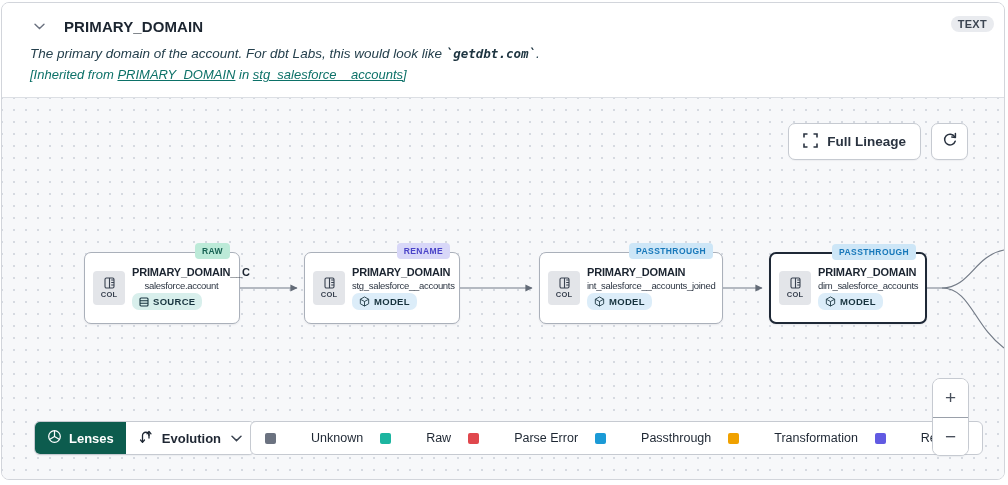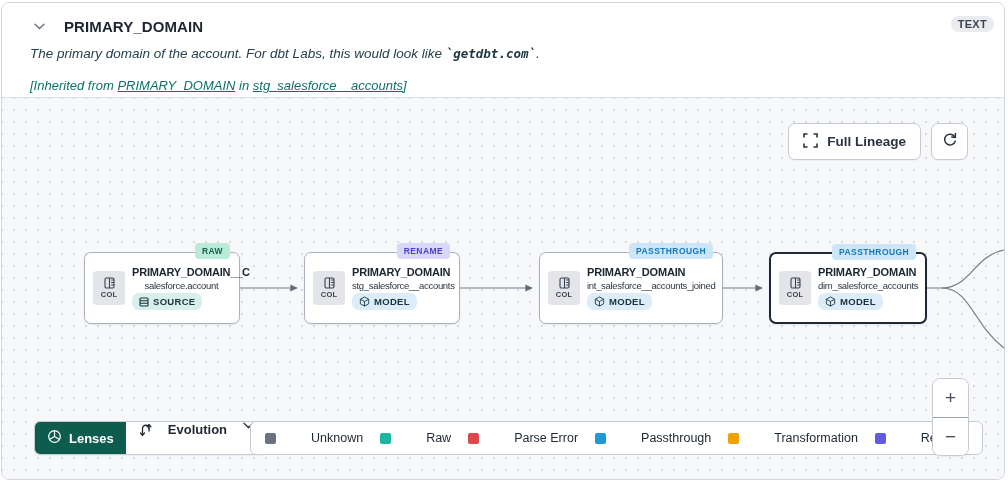--- a/index.html
+++ b/index.html
@@ -12,21 +12,21 @@
   .header { position:relative; height:94px; background:#fff; padding:12px 14px 0 28px; }
   .title-row { display:flex; align-items:center; gap:16px; height:22px; }
   .chev-btn { width:18px; height:18px; display:flex; align-items:center; justify-content:center; cursor:pointer; background:none; border:none; }
   .page-title { font-size:15px; font-weight:700; color:#1c2530; letter-spacing:.1px; }
   .type-badge {
     position:absolute; top:13px; right:10px; background:#e9ebef; color:#3c4552;
     font-size:11px; font-weight:700; padding:2px 7px; border-radius:8px; letter-spacing:.3px;
   }
   .desc { margin-top:9px; font-size:13.5px; font-style:italic; color:#25404d; }
   .desc code { font-family:"DejaVu Sans Mono", monospace; font-weight:700; font-style:italic; font-size:12.5px; color:#1d3440;margin-top:12px; }
-  .inherited { margin-top:17px; font-size:13px; font-style:italic; color:#0c7168; }
+  .inherited { margin-top:6px; font-size:13px; font-style:italic; color:#0c7168; }
   .inherited a { color:#0c7168; text-decoration:underline; cursor:pointer; }
   
   .canvas {
     position:absolute; left:0; top:94px; width:1002px; height:383px;
     background:#f7f8fa; border-top:1px solid #dcdfe4;
     background-image:radial-gradient(circle, #d6dae1 1px, rgba(0,0,0,0) 1.2px);
     background-size:12px 12px; background-position:6px 6px;
   }
   .edges { position:absolute; left:0; top:0; pointer-events:none; }
   
@@ -63,21 +63,21 @@
     display:inline-flex; align-items:center; gap:4px; align-self:flex-start;
     font-size:9.5px; font-weight:700; color:#17333e; padding:3px 7px; border-radius:7px; letter-spacing:.3px;
   }
   .res--source { background:#d8efec; }
   .res--model { background:#dcedf9; }
   
   .lens-group { position:absolute; left:32px; bottom:25px; display:flex; height:34px;
     border-radius:6px; overflow:hidden; border:1px solid #c6cad1; background:#fff; box-shadow:0 1px 1px rgba(20,30,50,.05); }
   .lenses-btn { display:flex; align-items:center; gap:7px; background:#0d5c4e; color:#fff;
     font-size:13px; font-weight:700; padding:0 12px; border:none; cursor:pointer; }
-  .lens-select { display:flex; align-items:flex-start; gap:16px; background:#fff; color:#1f2733;
+  .lens-select { display:flex; align-items:center; gap:10px; background:#fff; color:#1f2733;
     font-size:13px; font-weight:600; padding:0 12px; border:none; cursor:pointer; }
   .legend { position:absolute; left:248px; bottom:25px; height:34px; background:#fff;
     border:1px solid #c6cad1; border-radius:6px; display:flex; align-items:center; gap:17px; padding:0 14px; }
   .legend-item { display:flex; align-items:center; gap:6px; }
   .swatch { width:11px; height:11px; border-radius:2px; }
   .legend-label { font-size:12.5px; color:#1e2733;margin-left:29px; }
   .zoom-ctrl { position:absolute; right:35px; top:280px; width:37px; border:1px solid #c6cad1;
     border-radius:8px; background:#fff; overflow:hidden; box-shadow:0 1px 1px rgba(20,30,50,.05); }
   .zoom-btn { width:100%; height:38px; background:#fff; border:none; font-size:19px;
     color:#49505c; cursor:pointer; display:flex; align-items:center; justify-content:center; }

